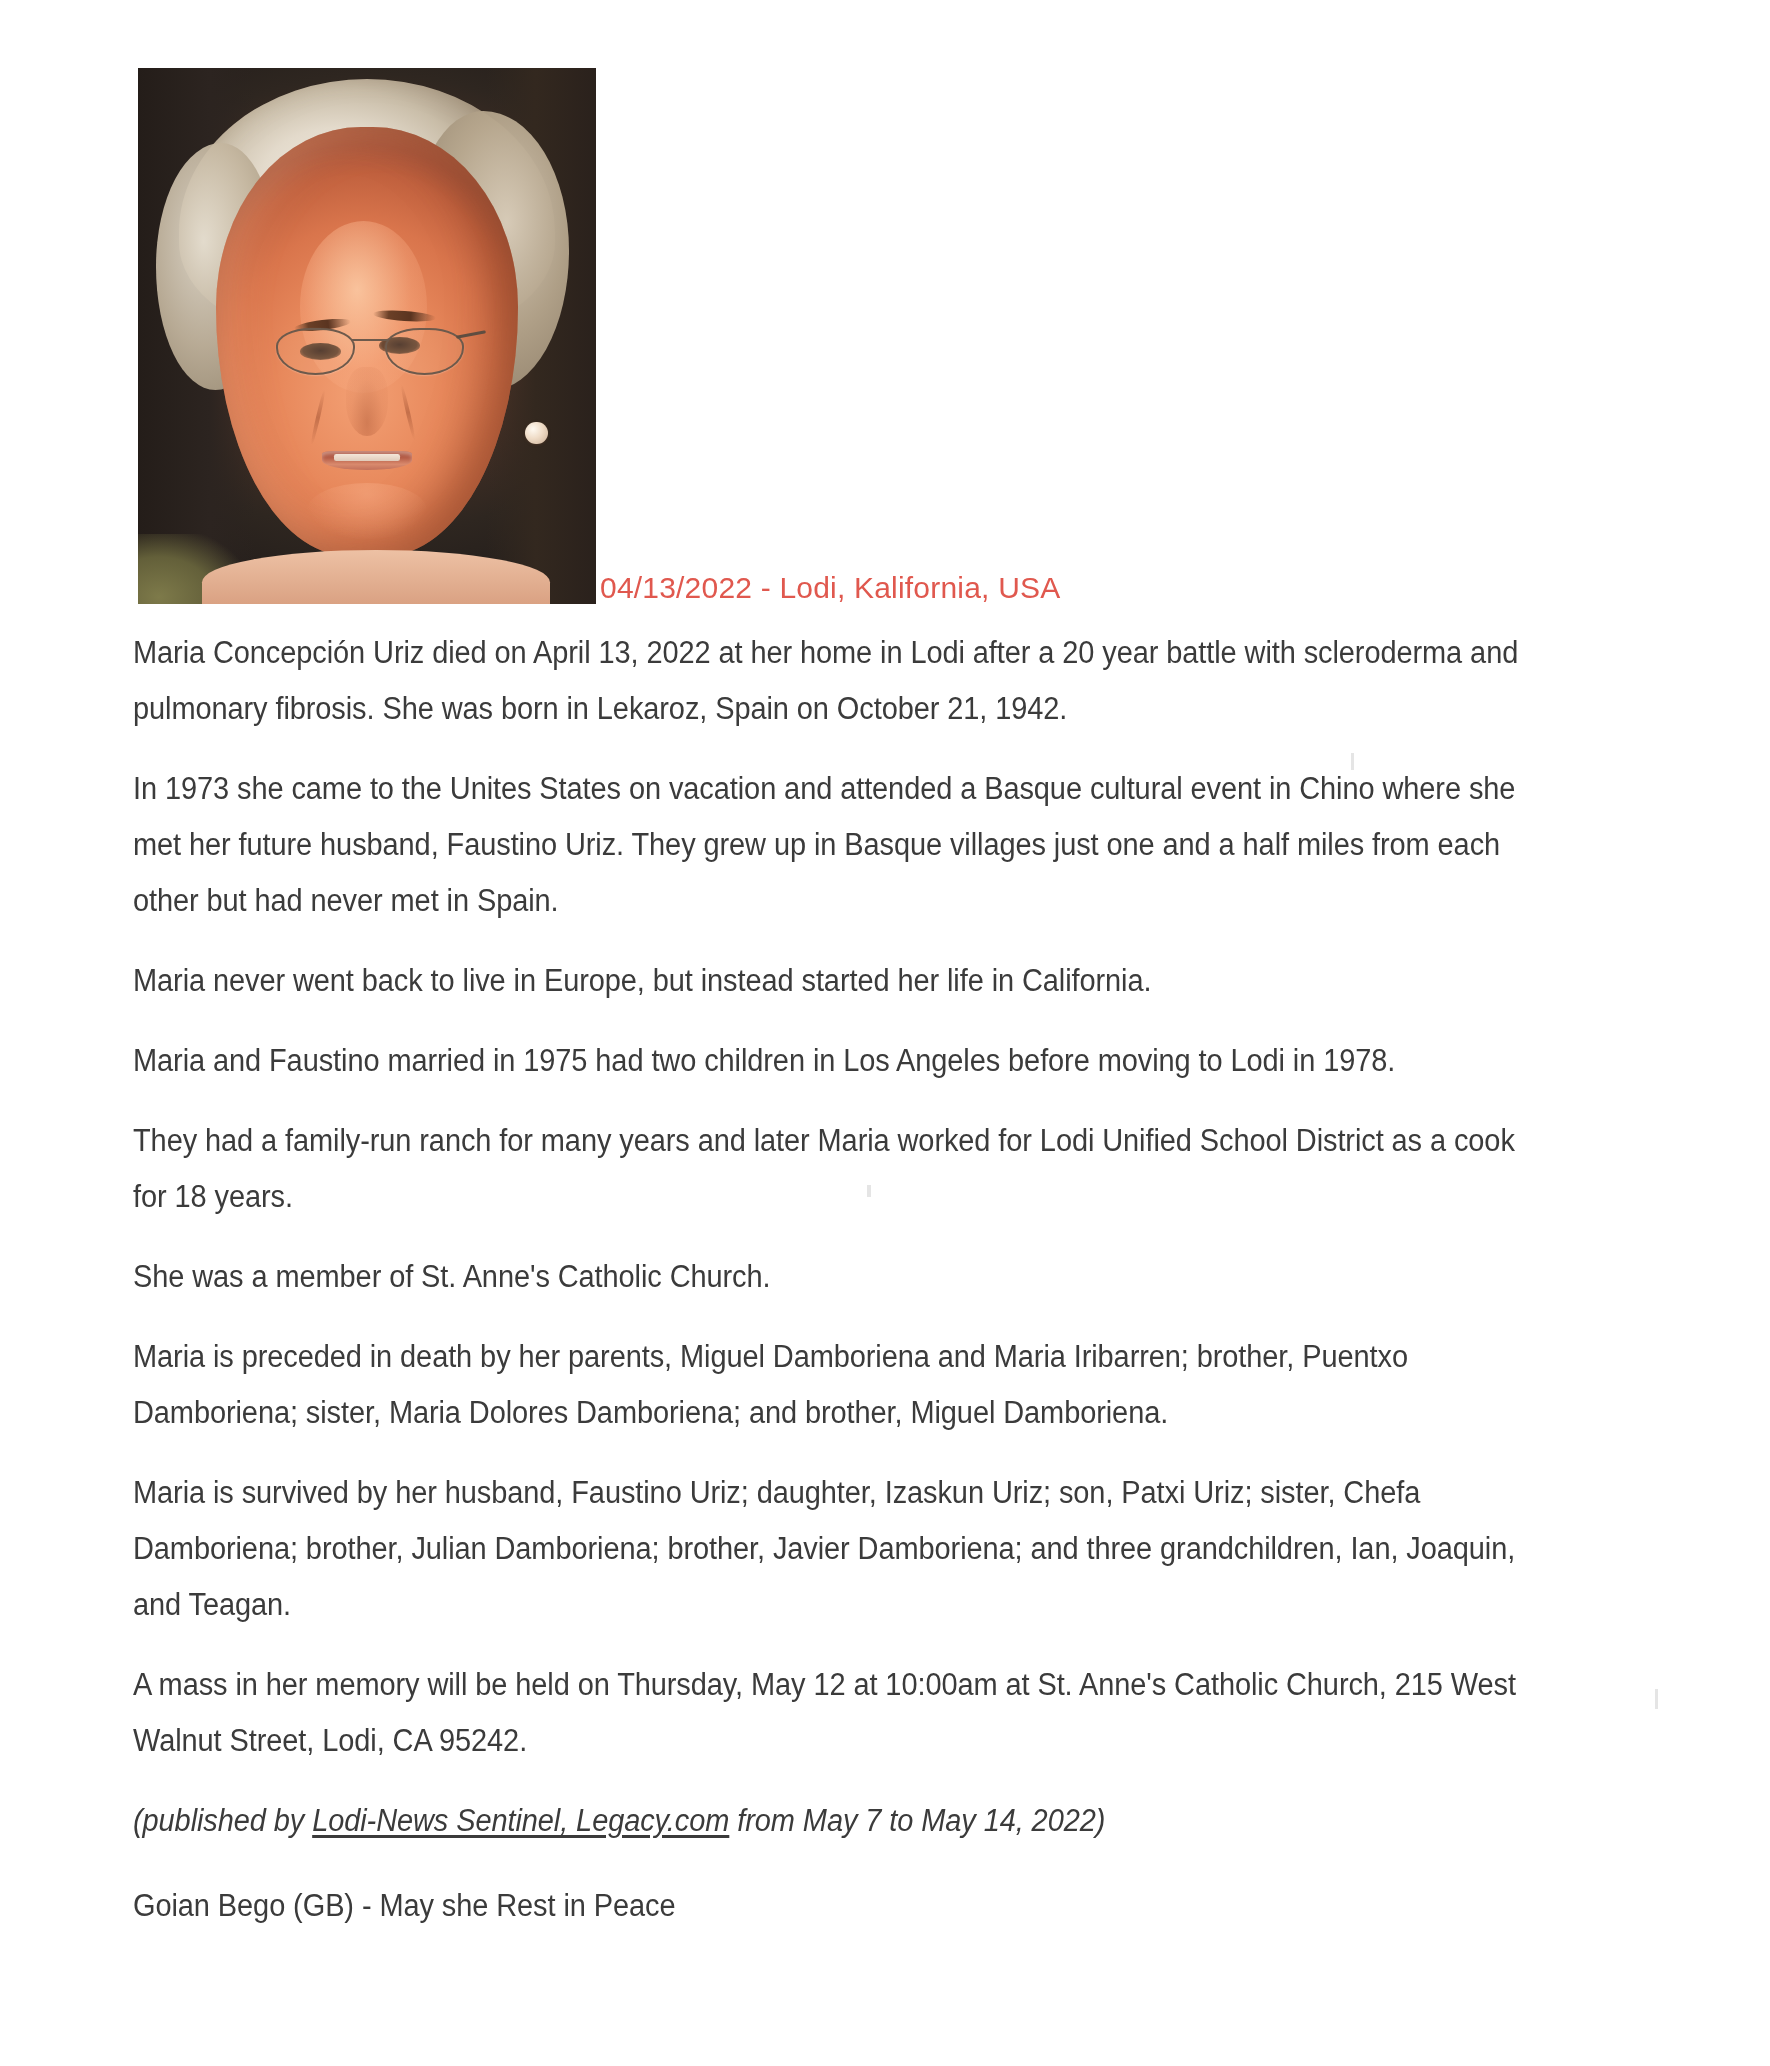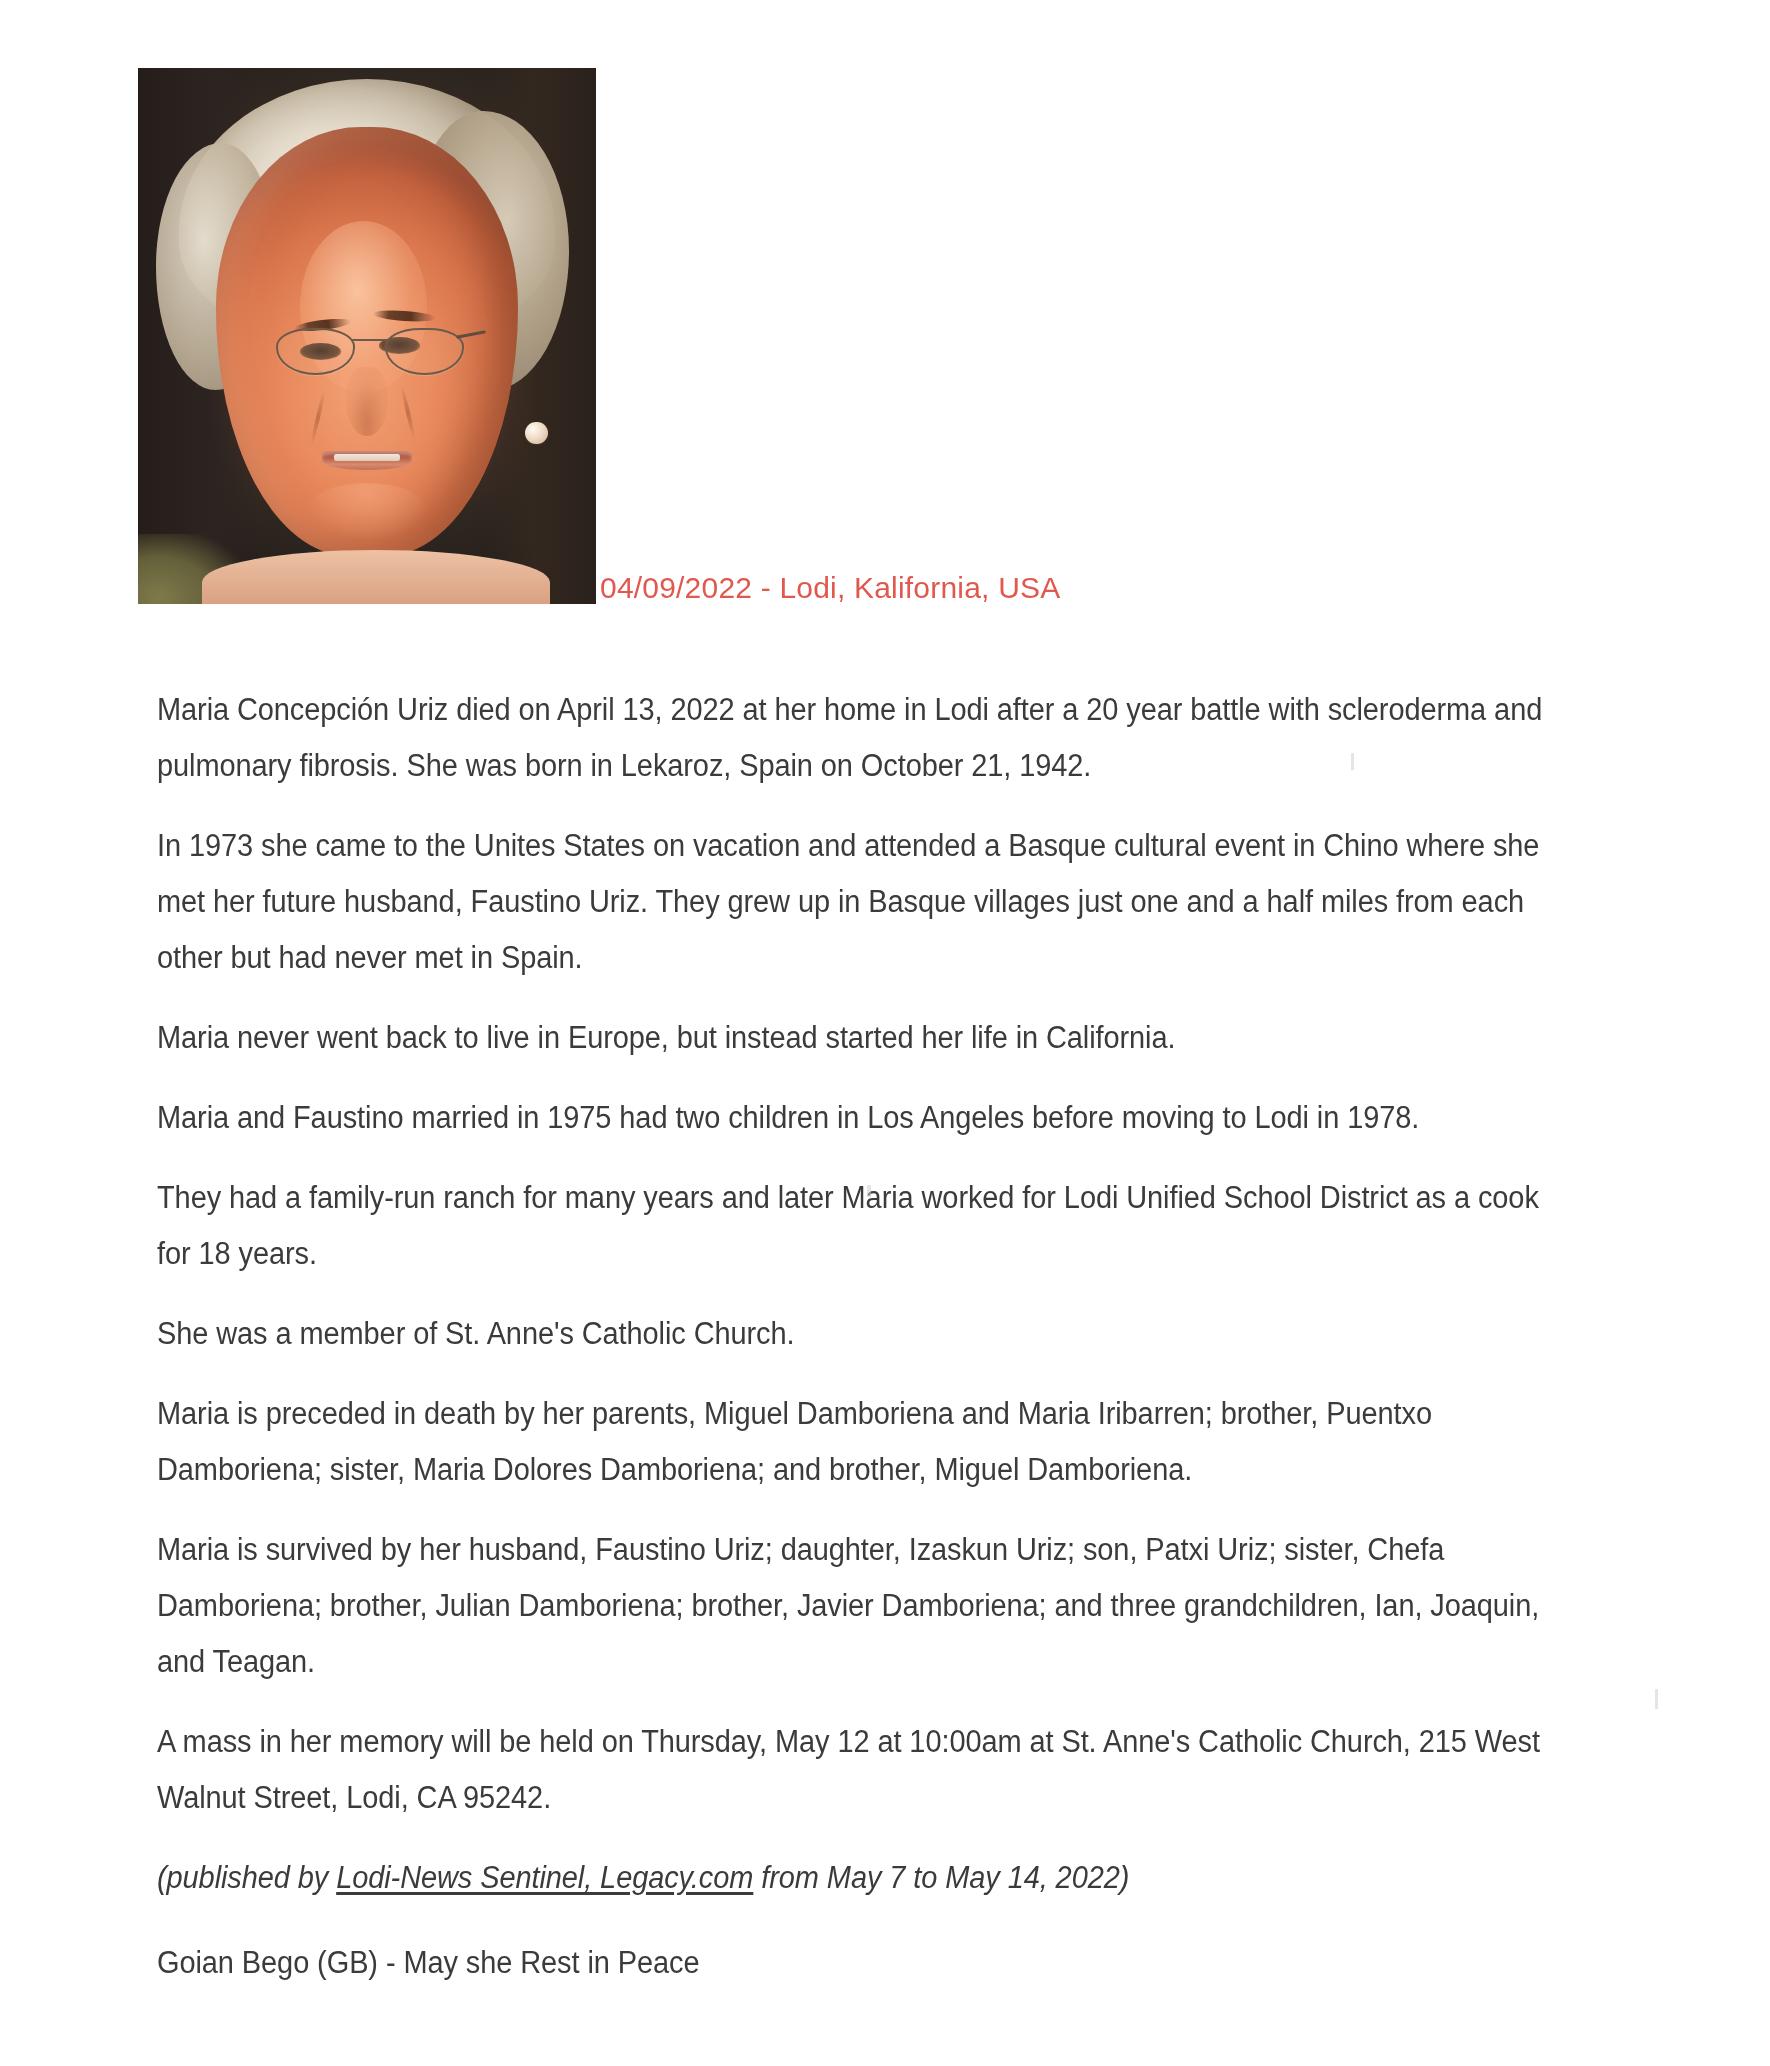--- a/index.html
+++ b/index.html
@@ -246,23 +246,22 @@
     letter-spacing: 0.2px;
     color: #e0584e;
     white-space: nowrap;
     font-family: "Liberation Sans", sans-serif;
   }
 
   
   .body-col {
     position: absolute;
     left: 133px;
-    top: 682px;
+    top: 625px;
     width: 1498px;
-    margin-left: 24px;
   }
   .para {
     font-size: 31px;
     line-height: 56px;
     color: #3b3b3b;
     margin: 0 0 24px 0;
     font-family: "Liberation Sans Narrow", "Liberation Sans", sans-serif;
     font-stretch: condensed;
     transform: scaleX(.935);
     transform-origin: left center;
@@ -325,21 +324,21 @@
           <div class="teeth"></div>
         </div>
         <div class="chin"></div>
       </div>
 
       <div class="earring"></div>
       <div class="shoulder"></div>
     </div>
   </div>
 
-  <div class="dateline">04/09/2022 - Lodi, Kalifornia, USA</div>
+  <div class="dateline">04/13/2022 - Lodi, Kalifornia, USA</div>
 
   <div class="body-col">
     <p class="para">Maria Concepción Uriz died on April 13, 2022 at her home in Lodi after a 20 year battle with scleroderma and pulmonary fibrosis. She was born in Lekaroz, Spain on October 21, 1942.</p>
     <p class="para">In 1973 she came to the Unites States on vacation and attended a Basque cultural event in Chino where she met her future husband, Faustino Uriz. They grew up in Basque villages just one and a half miles from each other but had never met in Spain.</p>
     <p class="para">Maria never went back to live in Europe, but instead started her life in California.</p>
     <p class="para">Maria and Faustino married in 1975 had two children in Los Angeles before moving to Lodi in 1978.</p>
     <p class="para">They had a family-run ranch for many years and later Maria worked for Lodi Unified School District as a cook for 18 years.</p>
     <p class="para">She was a member of St. Anne's Catholic Church.</p>
     <p class="para">Maria is preceded in death by her parents, Miguel Damboriena and Maria Iribarren; brother, Puentxo Damboriena; sister, Maria Dolores Damboriena; and brother, Miguel Damboriena.</p>
     <p class="para">Maria is survived by her husband, Faustino Uriz; daughter, Izaskun Uriz; son, Patxi Uriz; sister, Chefa Damboriena; brother, Julian Damboriena; brother, Javier Damboriena; and three grandchildren, Ian, Joaquin, and Teagan.</p>

